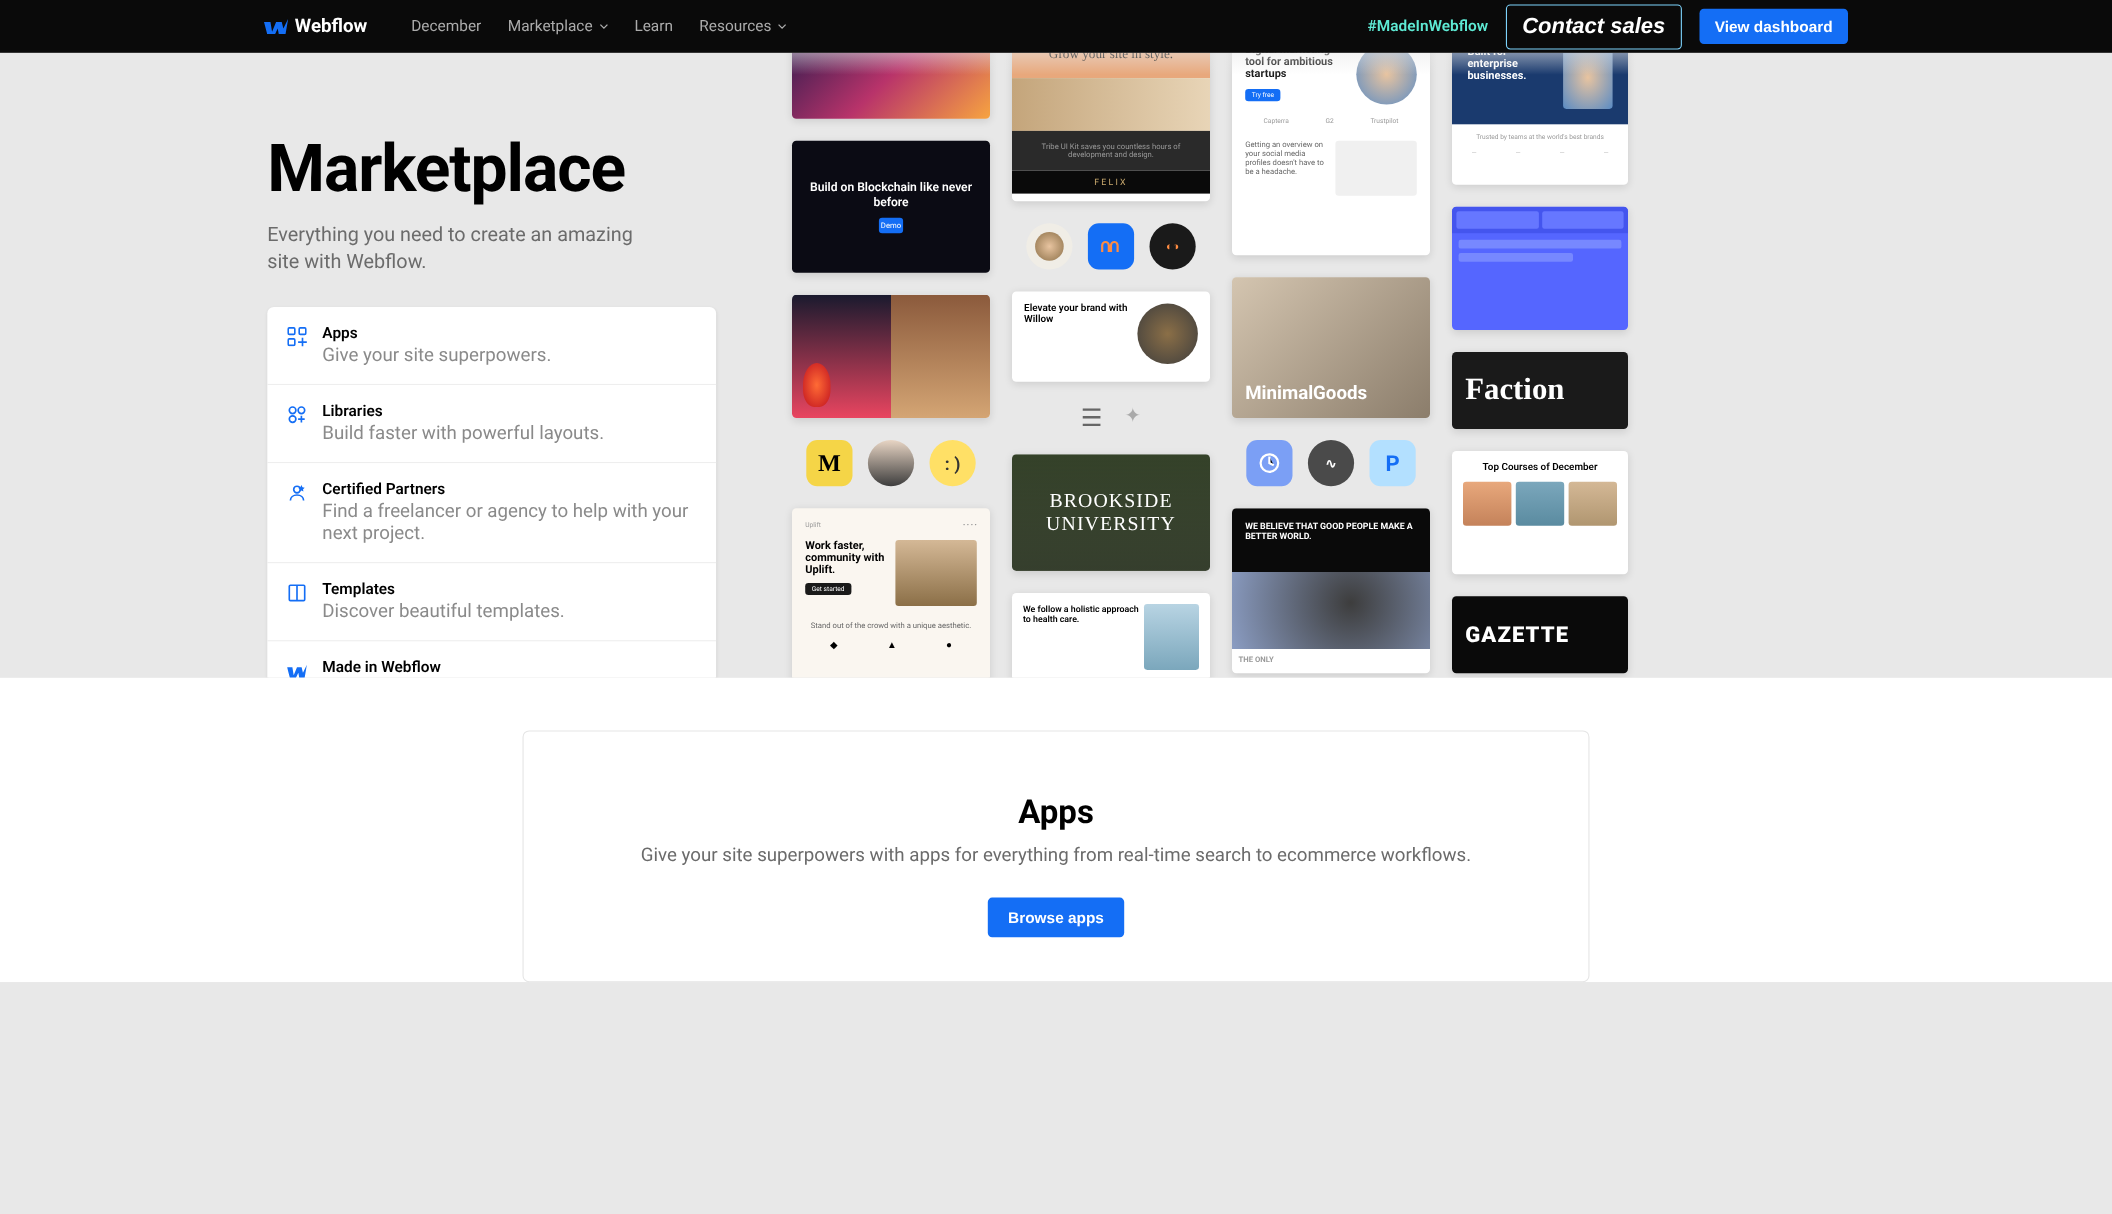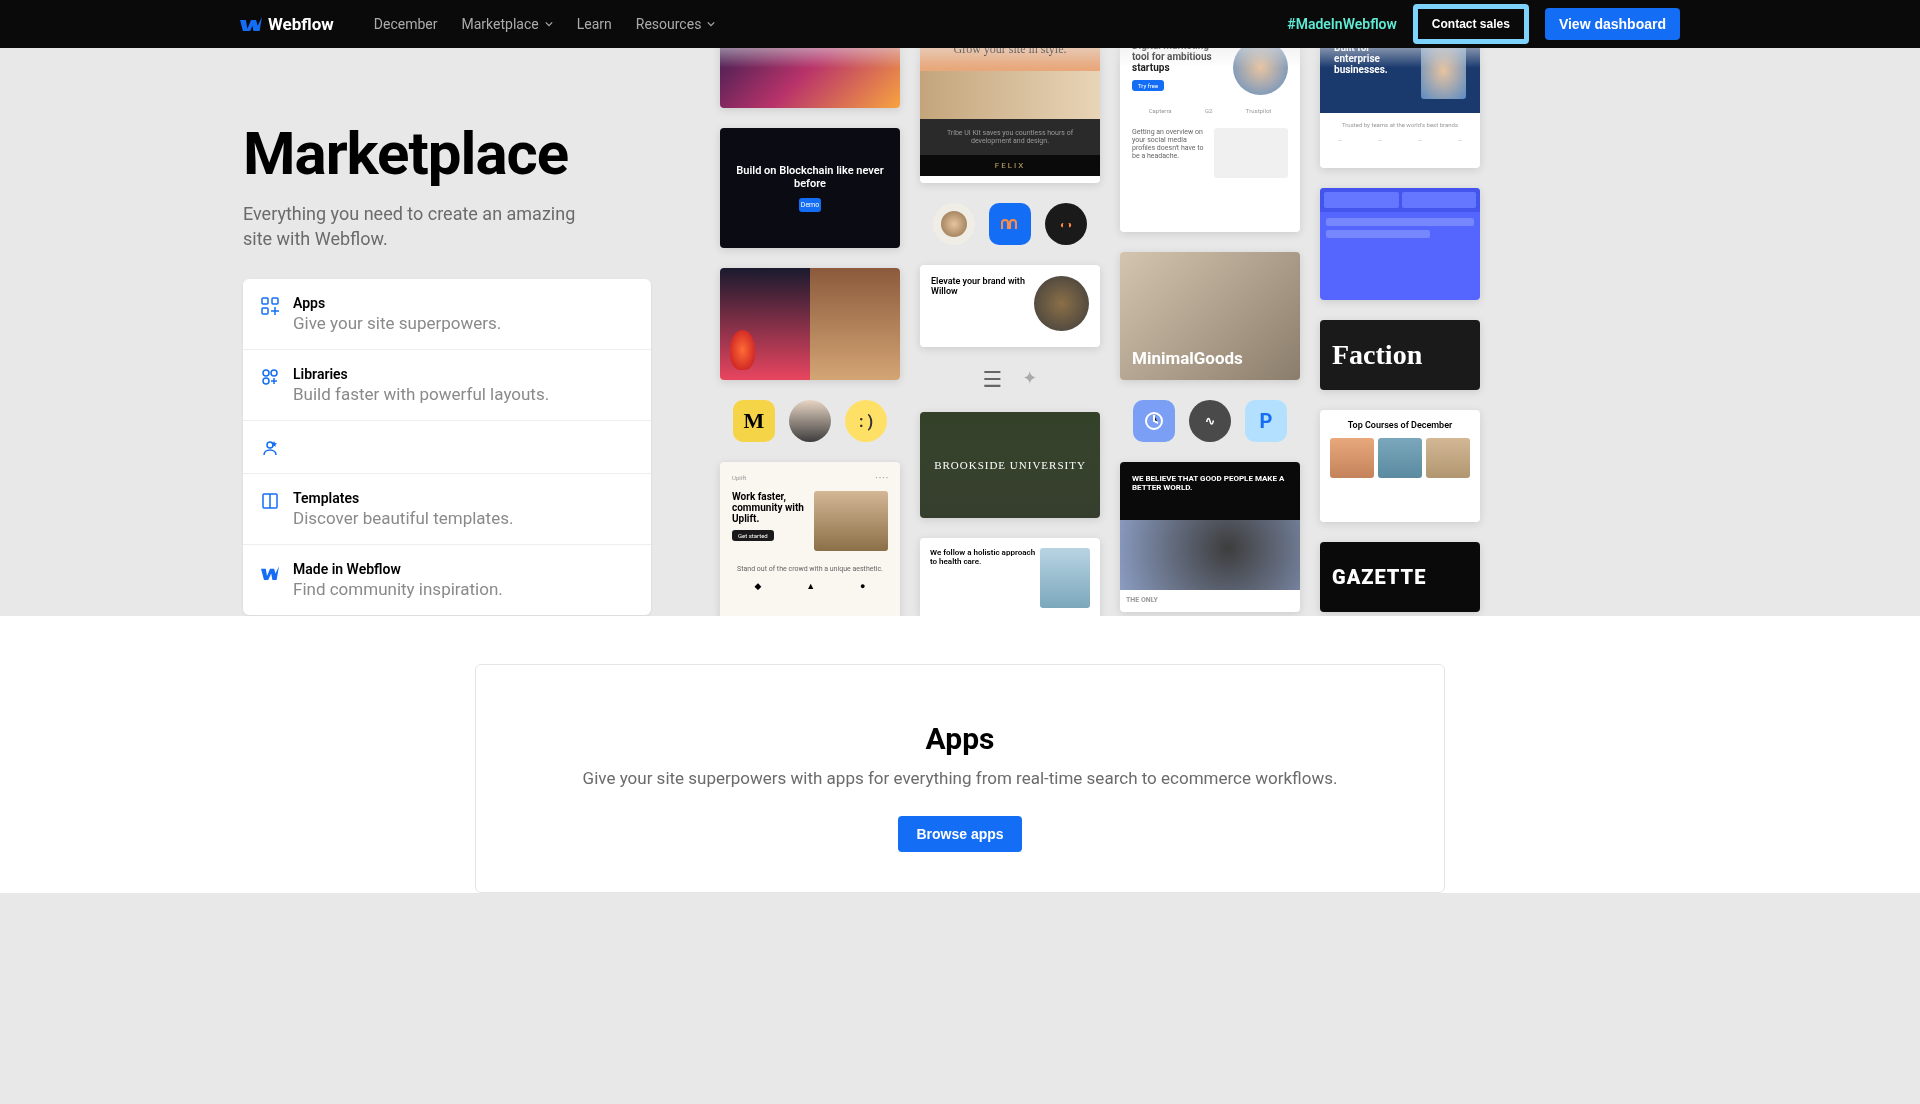--- a/index.html
+++ b/index.html
@@ -8,21 +8,21 @@
 
 .header { background: #0a0a0a; height: 48px; display: flex; align-items: center; padding: 0 240px; justify-content: space-between; position: relative; z-index: 10; }
 .header-left { display: flex; align-items: center; gap: 20px; }
 .logo { display: flex; align-items: center; gap: 6px; color: #fff; font-weight: 700; font-size: 17px; }
 .logo-icon { width: 22px; height: 14px; }
 .nav { display: flex; gap: 24px; margin-left: 20px; }
 .nav-item { color: #ababab; font-size: 14px; cursor: pointer; display: flex; align-items: center; gap: 6px; }
 .chevron { width: 8px; height: 8px; }
 .header-right { display: flex; align-items: center; gap: 16px; }
 .hashtag { color: #5eead4; font-size: 14px; font-weight: 600; }
-.btn-outline { border: 5px solid #7dd3fc; color: #fff; padding: 8px 14px; border-radius: 4px; font-size: 12px; font-weight: 600; cursor: pointer; background: transparent; }
+.btn-outline { border: 1px solid #7dd3fc; color: #fff; padding: 8px 14px; border-radius: 4px; font-size: 20px; font-weight: 600; cursor: pointer; background: transparent; font-style: italic; }
 .btn-primary { background: #146ef5; color: #fff; padding: 8px 14px; border-radius: 4px; font-size: 14px; font-weight: 600; cursor: pointer; border: none; }
 
 
 .hero { background: #e8e8e8; height: 568px; position: relative; overflow: hidden; }
 .hero-content { padding: 70px 0 0 243px; max-width: 600px; position: relative; z-index: 2; }
 .hero-title { font-size: 60px; font-weight: 700; color: #000; letter-spacing: -1px; }
 .hero-sub { font-size: 18px; color: #6b6b6b; margin-top: 12px; line-height: 1.4; max-width: 340px; }
 
 .card-list { background: #fff; border-radius: 6px; margin-top: 28px; width: 408px; box-shadow: 0 1px 3px rgba(0,0,0,0.08); }
 .card-item { display: flex; align-items: flex-start; gap: 14px; padding: 16px 18px; border-bottom: 1px solid #eee; cursor: pointer; }
@@ -111,20 +111,24 @@
           <h3>Libraries</h3>
           <p>Build faster with powerful layouts.</p>
         </div>
       </div>
       <div class="card-item">
         <svg class="card-icon" viewBox="0 0 18 18">
             <circle cx="9" cy="6" r="3" fill="none" stroke="#146ef5" stroke-width="1.5"></circle>
             <path d="M3 16c0-3 2.5-5 6-5s6 2 6 5" fill="none" stroke="#146ef5" stroke-width="1.5"></path>
             <path d="M13 2l1 2 2 .3-1.5 1.5.3 2-1.8-1-1.8 1 .3-2L10 4.3l2-.3z" fill="#146ef5"></path>
           </svg>
+        <div class="card-text">
+          <h3>Certified Partners</h3>
+          <p>Find a freelancer or agency to help with your next project.</p>
+        </div>
       </div>
       <div class="card-item">
         <svg class="card-icon" viewBox="0 0 18 18">
             <rect x="2" y="2" width="14" height="14" rx="1" fill="none" stroke="#146ef5" stroke-width="1.5"></rect>
             <line x1="9" y1="2" x2="9" y2="16" stroke="#146ef5" stroke-width="1.5"></line>
           </svg>
         <div class="card-text">
           <h3>Templates</h3>
           <p>Discover beautiful templates.</p>
         </div>
@@ -202,21 +206,21 @@
         <div class="circle" style="background:#1a1a1a;color:#ff8c42;font-size:10px">◐◑</div>
       </div>
       <div class="thumb" style="height:82px;padding:11px;display:flex;gap:8px">
         <div style="flex:1;font-size:9px;font-weight:600">Elevate your brand with Willow</div>
         <div style="width:55px;height:55px;background:radial-gradient(#8b6f47,#3d3d3d);border-radius:50%"></div>
       </div>
       <div class="icon-row" style="gap:20px">
         <div style="font-size:22px;color:#666">☰</div>
         <div style="font-size:18px;color:#aaa">✦</div>
       </div>
-      <div class="thumb" style="height:106px;background:linear-gradient(rgba(0,0,0,.3),rgba(0,0,0,.5)),linear-gradient(#4a5d3a,#6b7d5a);color:#fff;display:flex;align-items:center;justify-content:center;font-family:serif;font-size:11px;text-align:center;letter-spacing:1px">BROOKSIDE UNIVERSITY</div>
+      <div class="thumb" style="height:106px;background:linear-gradient(rgba(0,0,0,.3),rgba(0,0,0,.5)),linear-gradient(#4a5d3a,#6b7d5a);color:#fff;display:flex;align-items:center;justify-content:center;font-family:serif;font-size:18px;text-align:center;letter-spacing:1px">BROOKSIDE UNIVERSITY</div>
       <div class="thumb" style="height:80px;padding:10px;display:flex;gap:4px">
         <div style="flex:1;font-size:8px;font-weight:600">We follow a holistic approach to health care.</div>
         <div style="width:50px;background:linear-gradient(#b8d4e3,#7ba7bc);border-radius:3px"></div>
       </div>
     </div>
 
     <div class="col">
       <div class="thumb" style="height:204px;padding:12px">
         <div style="display:flex;gap:8px">
           <div style="flex:1">

